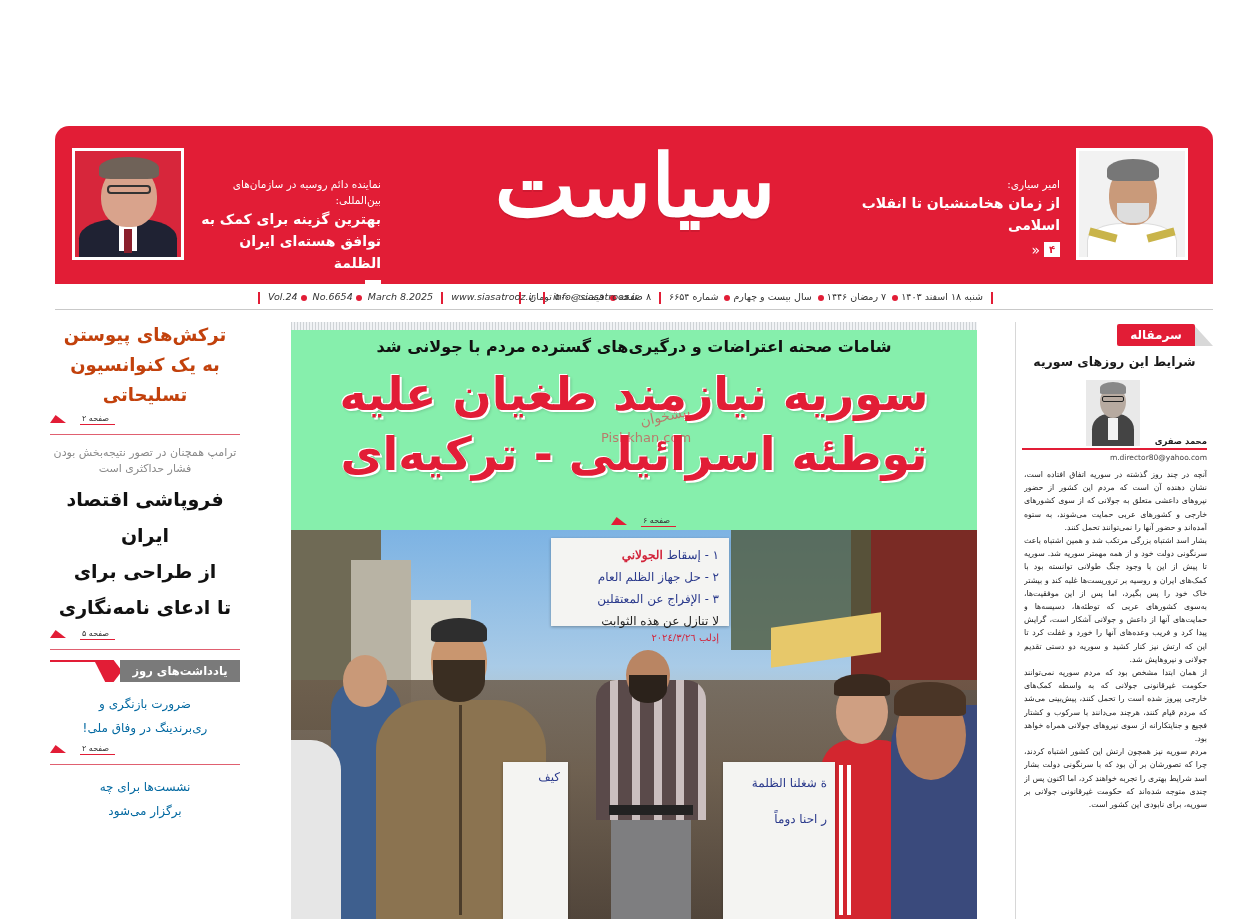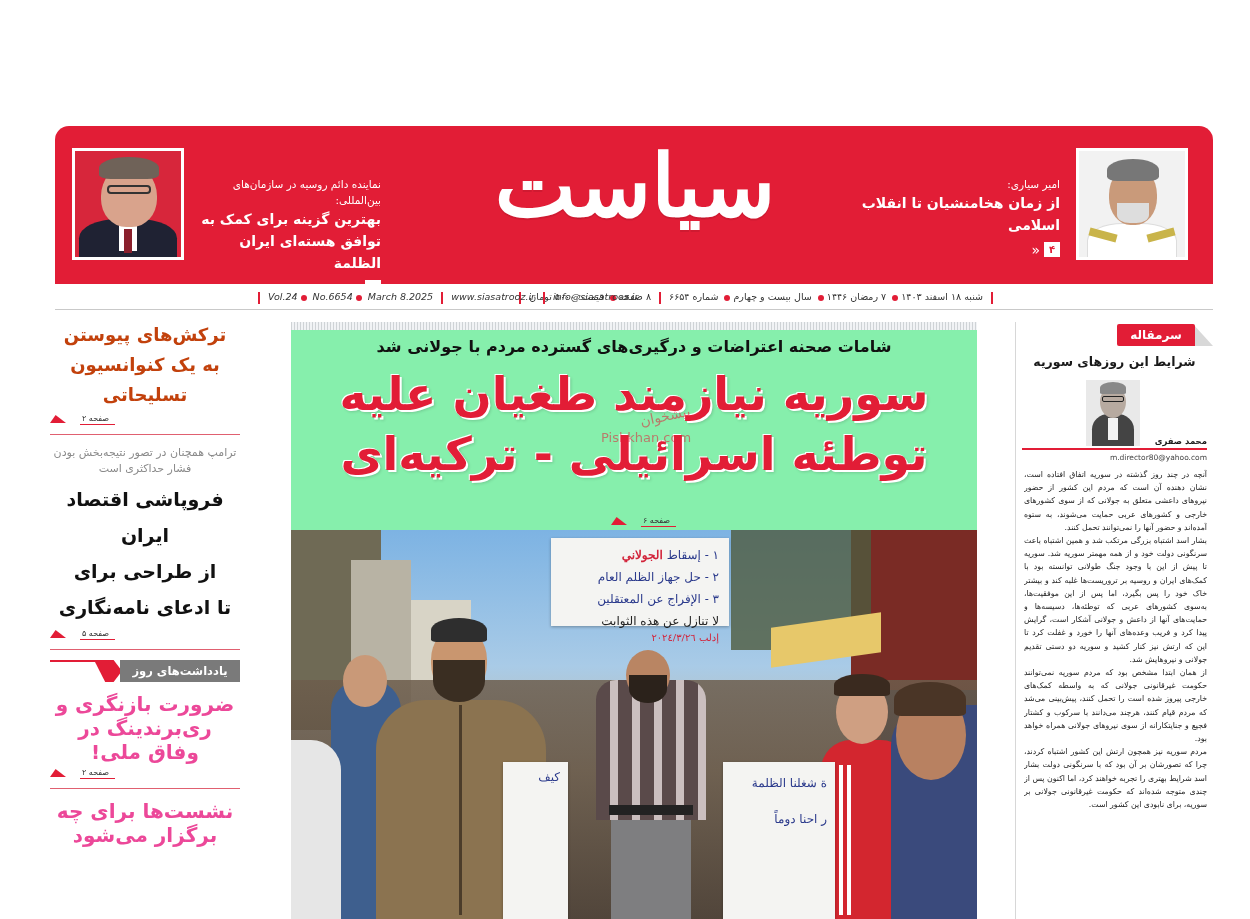--- a/index.html
+++ b/index.html
@@ -83,21 +83,21 @@
     .notes-header { position: relative; height: 24px; margin-top: 6px; margin-bottom: 8px; }
     .notes-header .bar {
       position: absolute; right: 0; top: 0; width: 120px; height: 22px; background: #7a7a7a;
       color: #fff; font-size: 11.5px; font-weight: bold; line-height: 22px; text-align: center;
     }
     .notes-header .red {
       position: absolute; right: 118px; top: 0; width: 28px; height: 22px; background: #e21d36;
       clip-path: polygon(0 0, 70% 0, 100% 50%, 70% 100%, 40% 100%);
     }
     .notes-header .line { position: absolute; left: 0; right: 140px; top: 0; height: 2px; background: #e21d36; }
-    .left-note .h-note { font-size: 20px; font-weight: bold; line-height: 24px; color: #ec4899; }
+    .left-note .h-note { font-size: 12px; font-weight: normal; line-height: 24px; color: #0369a1; }
 
     
     .lead { position: absolute; left: 291px; top: 322px; width: 686px; height: 597px; background: #86efac; overflow: hidden; }
     .lead .top-strip { height: 8px; background: repeating-linear-gradient(90deg, #cfd3d6 0 1px, #f1f3f5 1px 3px); }
     .lead .sup { direction: rtl; text-align: center; font-size: 16px; font-weight: bold; line-height: 34px; color: #111; }
     .lead .headline {
       direction: rtl; text-align: center; color: #e21d36; font-weight: bold;
       font-size: 46px; line-height: 60px; letter-spacing: -1px;
       text-shadow: 2px 2px 0 #ffffff, -1px -1px 0 #ffffff, 3px 3px 3px rgba(0,0,0,0.15);
     }

